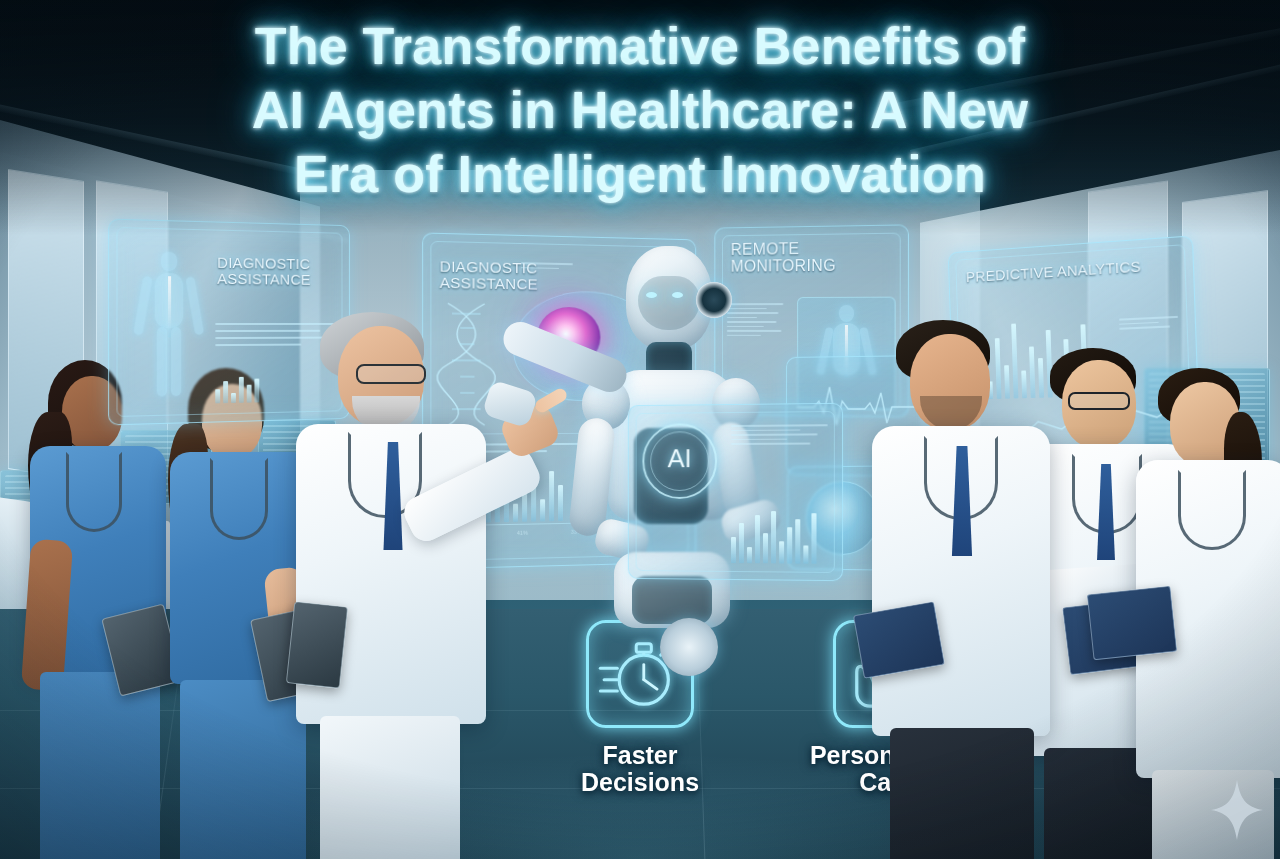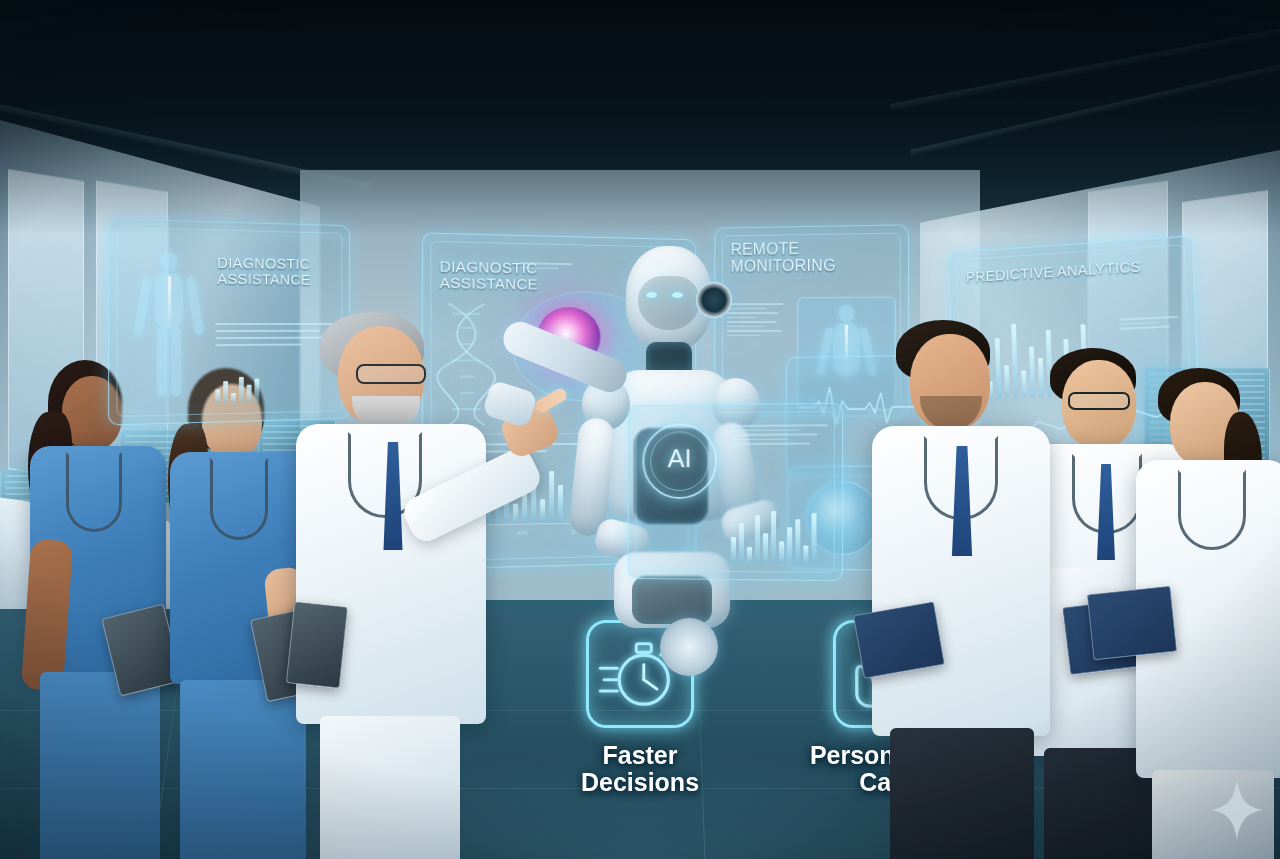--- a/index.html
+++ b/index.html
@@ -559,18 +559,23 @@
         <path d="M68 86 L68 66 C 68 60, 72 54, 78 48 C 82 44, 86 46, 86 52 L86 74 C 86 82, 80 88, 72 88 L68 88 Z" fill="none" stroke="#a9edfd" stroke-width="3.4" stroke-linejoin="round"></path>
       </svg>
     </div>
     <div class="b-lab">Personalized
 Care</div>
   </div>
 
   <div class="topshade"></div>
   <div class="vignette"></div>
 
+  <div id="title">
+    <div class="tl">The Transformative Benefits of</div>
+    <div class="tl">AI Agents in Healthcare: A New</div>
+    <div class="tl">Era of Intelligent Innovation</div>
+  </div>
 
   <svg class="sparkle" viewBox="0 0 54 62">
     <path d="M27 1 C 30 20, 36 28, 53 31 C 36 34, 30 42, 27 61 C 24 42, 18 34, 1 31 C 18 28, 24 20, 27 1 Z" fill="#cfdbe4" opacity="0.92"></path>
   </svg>
 
 </div>
 
 </body></html>

